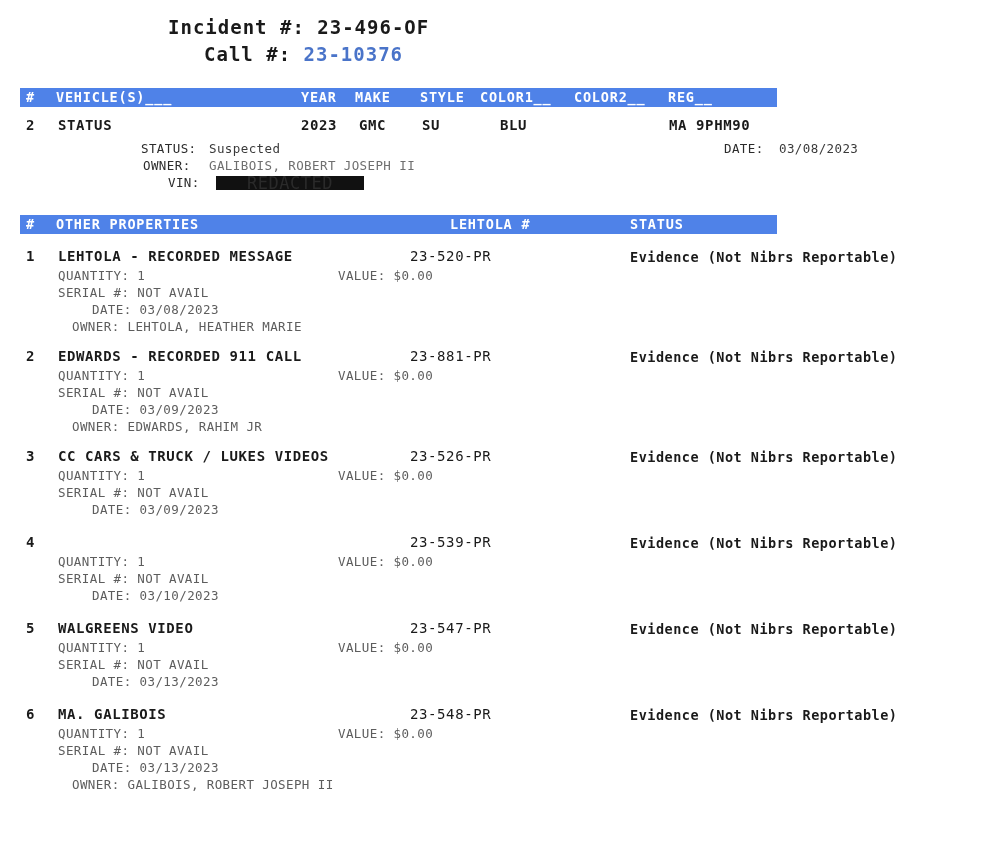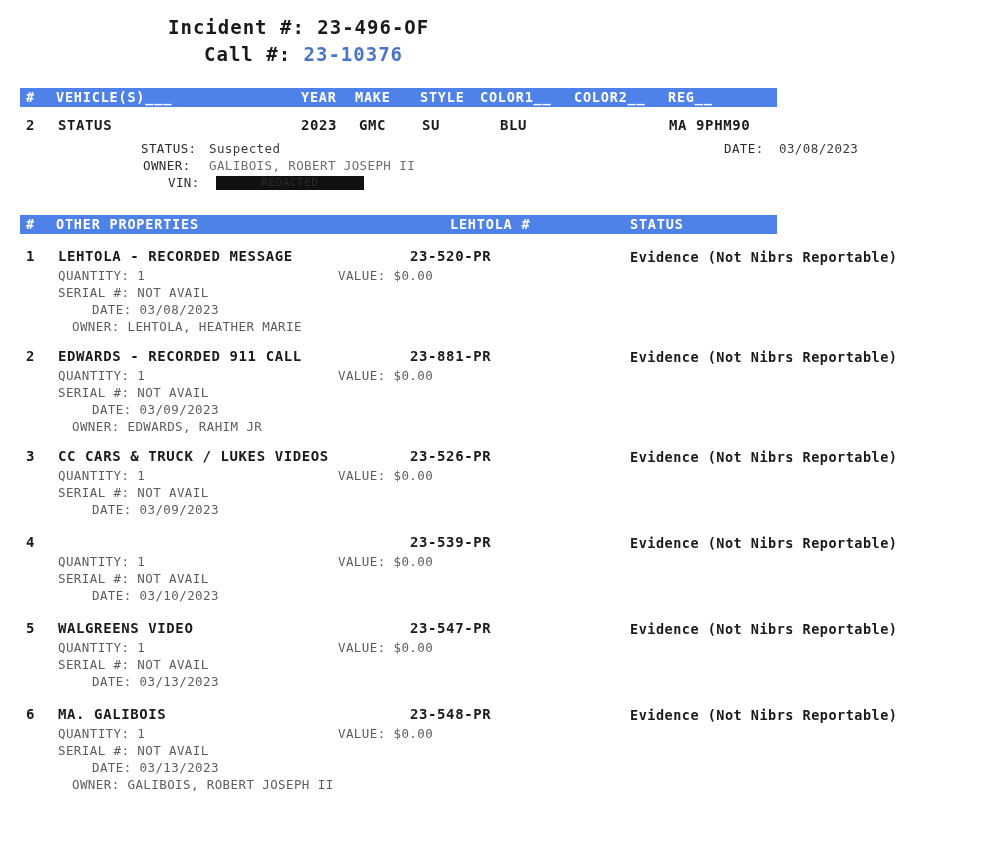--- a/index.html
+++ b/index.html
@@ -80,21 +80,21 @@
   .lbl { color: #2b2b2b; }
   .val-gray { color: #6f6f6f; }
   .redacted {
     position: absolute;
     display: inline-block;
     background: #111111;
     color: #2a2a2a;
     width: 148px;
     height: 14px;
     overflow: hidden;
-    font-size: 11px;
+    font-size: 17px;
     line-height: 14px;
     text-align: center;
     letter-spacing: 0.5px;
   }
 
   
   .prop-section { margin-top: 18px; }
   .prop-item {
     position: relative;
     margin-top: 14px;
@@ -112,21 +112,21 @@
     left: 58px;
     top: 0;
     font-size: 14px;
     font-weight: bold;
     letter-spacing: 0.6px;
   }
   .prop-num {
     left: 410px;
     top: 0;
     font-size: 14px;
-    font-weight: bold;
+    font-weight: normal;
     letter-spacing: 0.6px;
   }
   .prop-status {
     left: 630px;
     top: 1px;
     font-size: 13.5px;
     font-weight: bold;
     letter-spacing: 0.5px;
   }
   .prop-sub {

